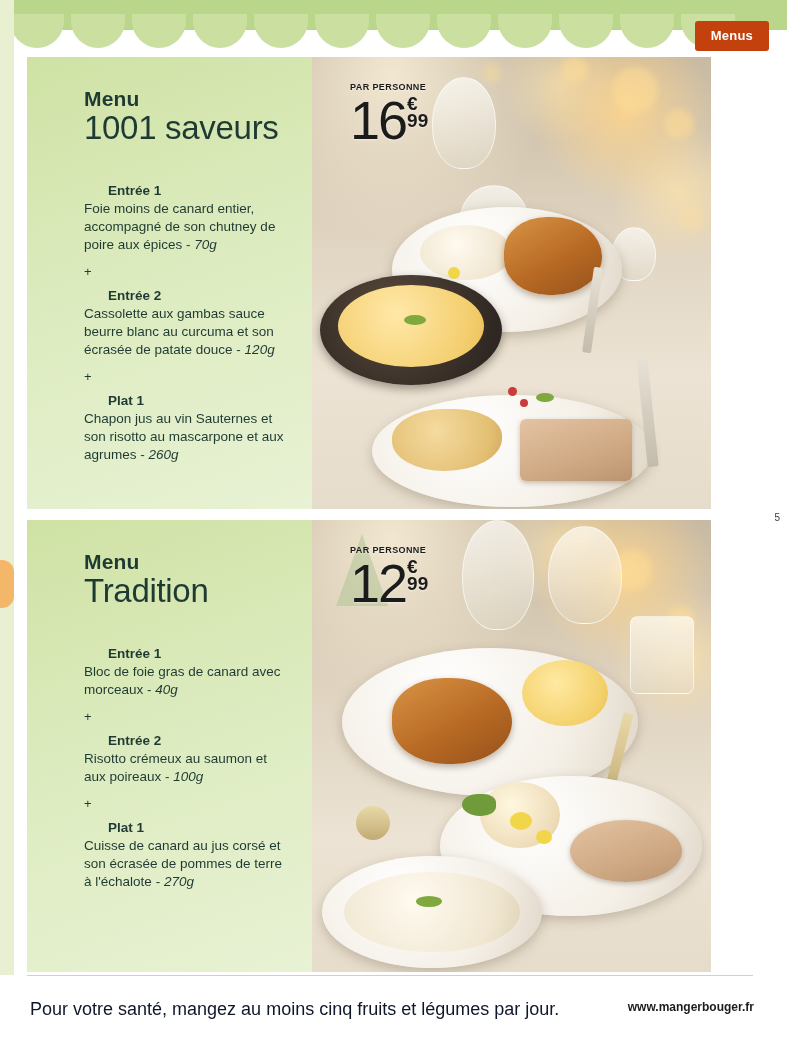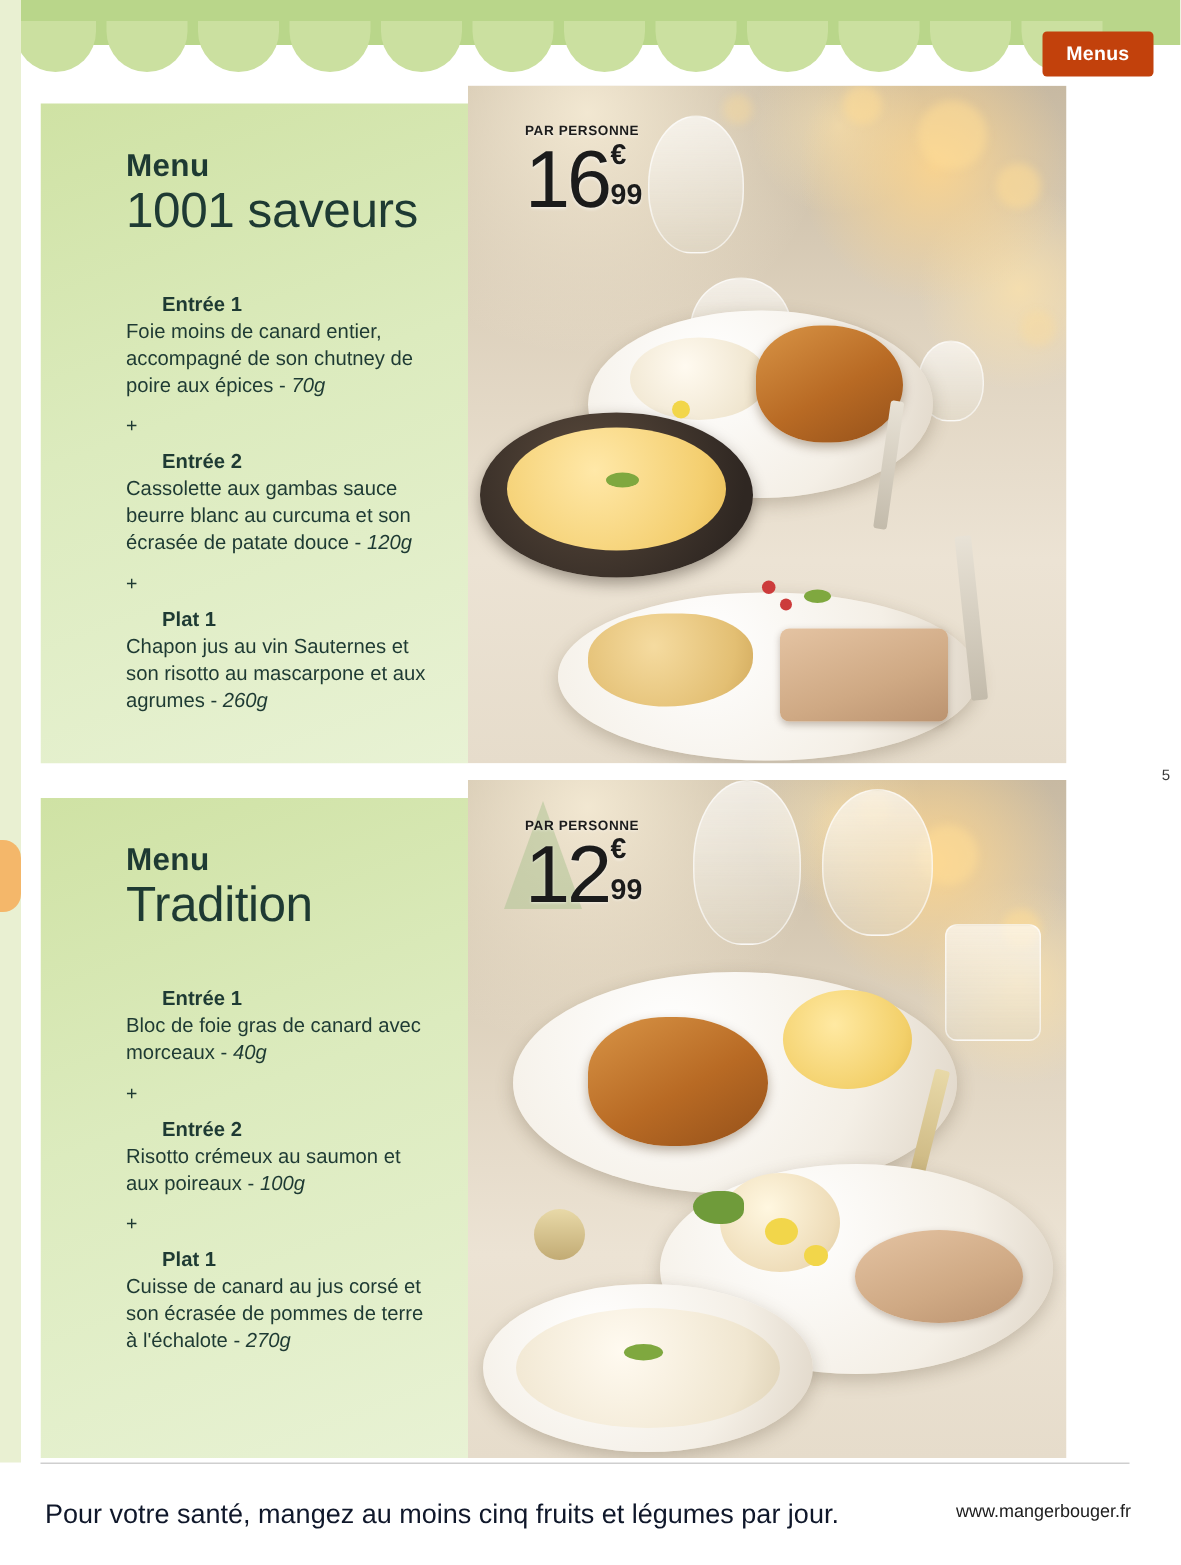--- a/index.html
+++ b/index.html
@@ -93,21 +93,20 @@
   }
   #menu-block-1 { top: 57px; }
   #menu-block-2 { top: 520px; }
 
   .menu-left {
     width: 285px;
     background: linear-gradient(160deg, #cfe2a4 0%, #dcebbe 45%, #e8f2d4 100%);
     position: relative;
     box-sizing: border-box;
     padding: 30px 28px 20px 57px;
-    margin-top: 12px;
   }
   .menu-word {
     font-size: 21px;
     font-weight: bold;
     color: #1e3a33;
     letter-spacing: 0.2px;
   }
   .menu-name {
     font-size: 33px;
     color: #1e3a33;
@@ -271,21 +270,21 @@
   }
   .price-cur {
     font-size: 19px;
     font-weight: bold;
     line-height: 16px;
   }
   .price-dec {
     font-size: 19px;
     font-weight: bold;
     line-height: 18px;
-    margin-top: 10px;
+    margin-top: 0;
   }
 
   
   .footer-rule {
     position: absolute;
     left: 27px;
     top: 975px;
     width: 726px;
     height: 1px;
     background: #cfcfcf;
@@ -295,21 +294,21 @@
     left: 30px;
     top: 999px;
     font-size: 18px;
     color: #0f172a;
   }
   .footer-url {
     position: absolute;
     right: 33px;
     top: 1000px;
     font-size: 12px;
-    font-weight: normal;
+    font-weight: bold;
     color: #1c1c1c;
   }
 </style>
 </head>
 <body>
 
 <div class="top-band"></div>
 <div class="scallops">
   <div class="scallop"></div>
   <div class="scallop"></div>

